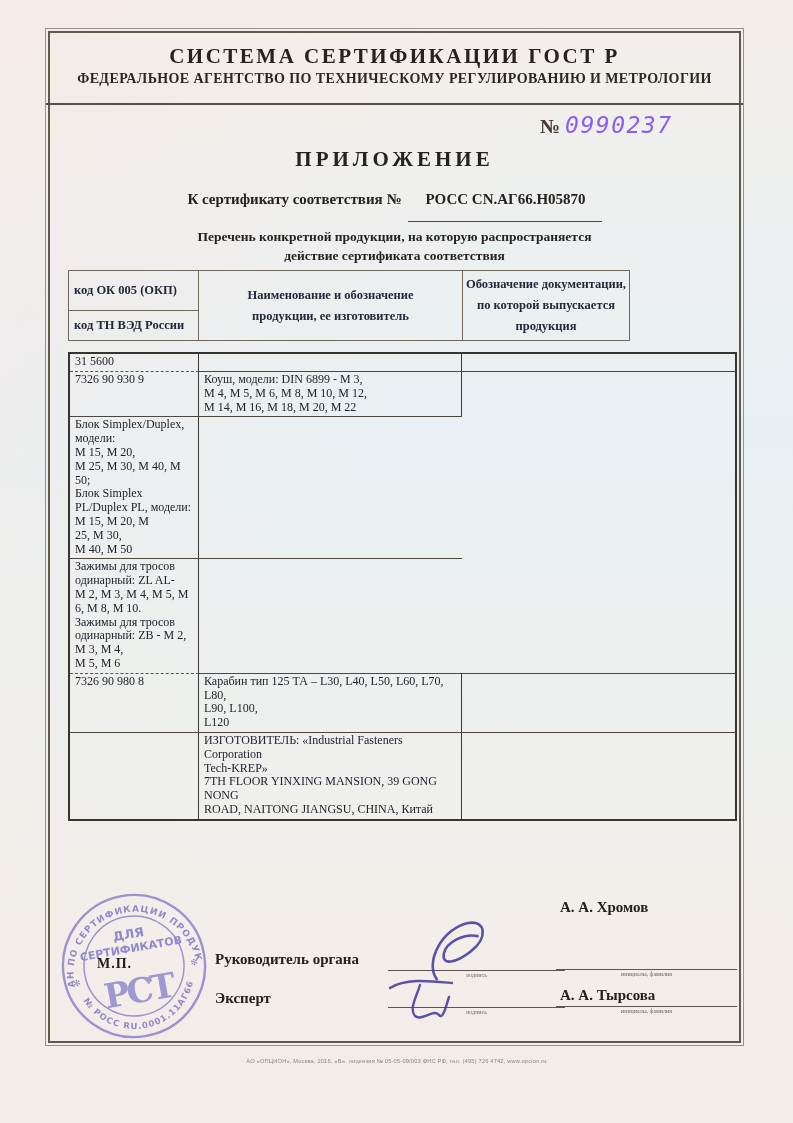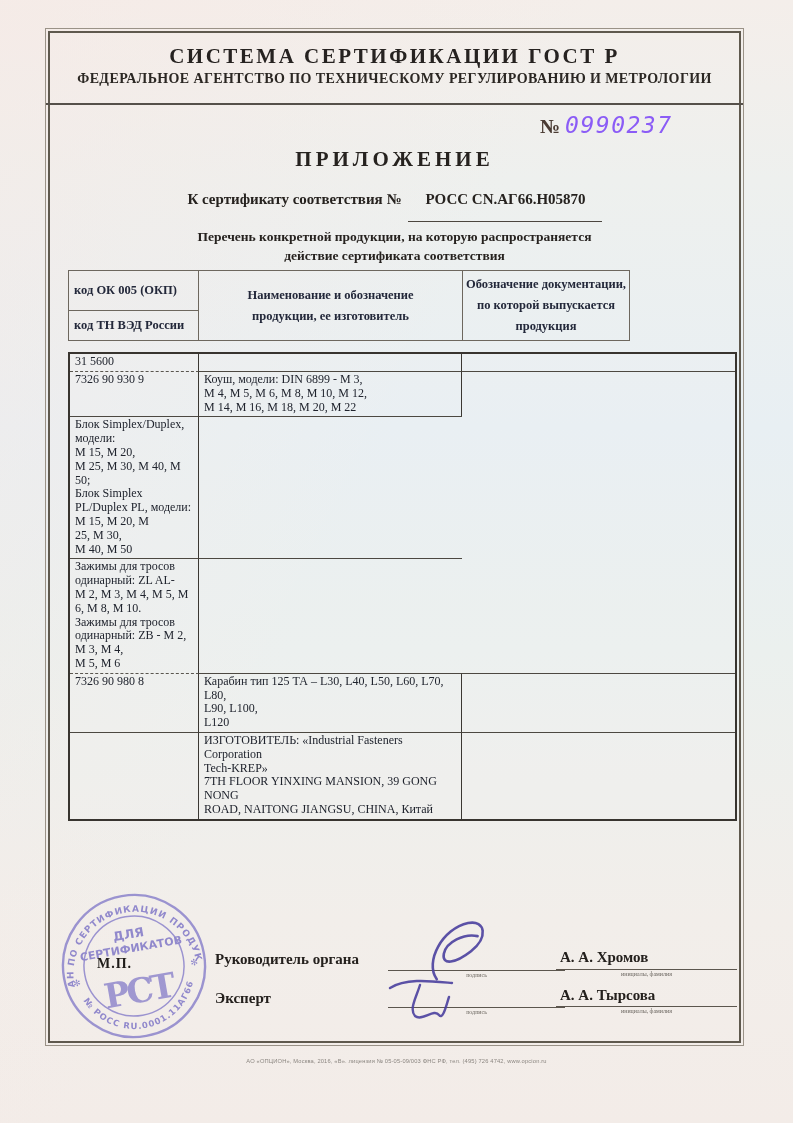--- a/index.html
+++ b/index.html
@@ -161,21 +161,21 @@
 Tech-KREP»
 7TH FLOOR YINXING MANSION, 39 GONG NONG
 ROAD, NAITONG JIANGSU, CHINA, Китай</div>
         <div class="tcell c3 sep-solid"></div>
       </div>
     </div>
 
   <div class="sig-role" style="left:215px; top:951px;">Руководитель органа</div>
   <div class="sig-line" style="left:388px; top:970px; width:177px;"></div>
   <div class="sig-cap" style="left:388px; top:972px; width:177px;">подпись</div>
-  <div class="sig-name" style="left:560px; top:949px;">А. А. Хромов</div>
+  <div class="sig-name" style="left:560px; top:899px;">А. А. Хромов</div>
   <div class="sig-line" style="left:556px; top:969px; width:181px;"></div>
   <div class="sig-cap" style="left:556px; top:971px; width:181px;">инициалы, фамилия</div>
 
   <div class="sig-role" style="left:215px; top:990px;">Эксперт</div>
   <div class="sig-line" style="left:388px; top:1007px; width:177px;"></div>
   <div class="sig-cap" style="left:388px; top:1009px; width:177px;">подпись</div>
   <div class="sig-name" style="left:560px; top:987px;">А. А. Тырсова</div>
   <div class="sig-line" style="left:556px; top:1006px; width:181px;"></div>
   <div class="sig-cap" style="left:556px; top:1008px; width:181px;">инициалы, фамилия</div>
 

